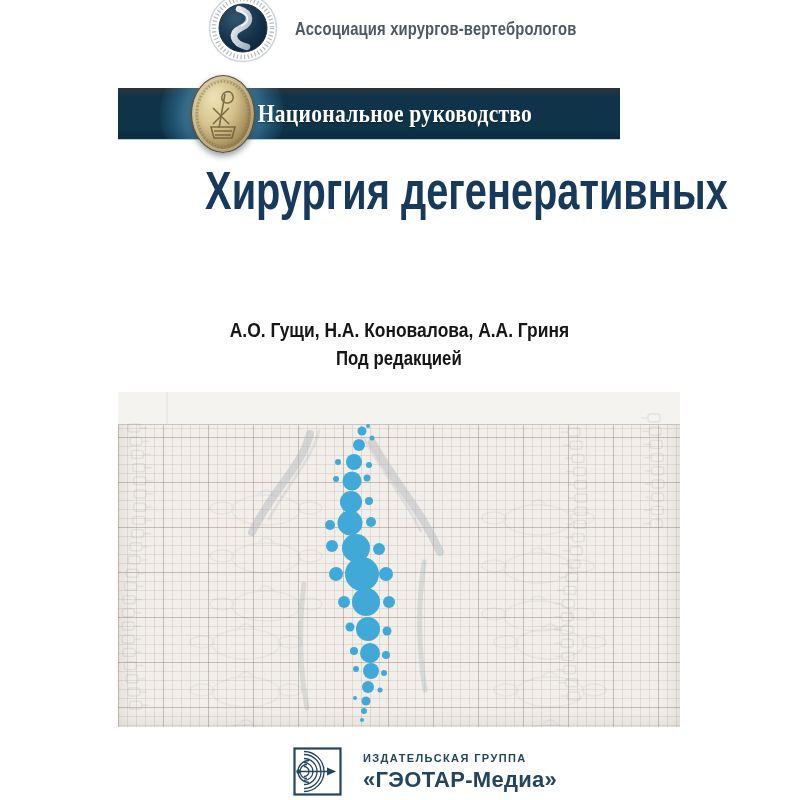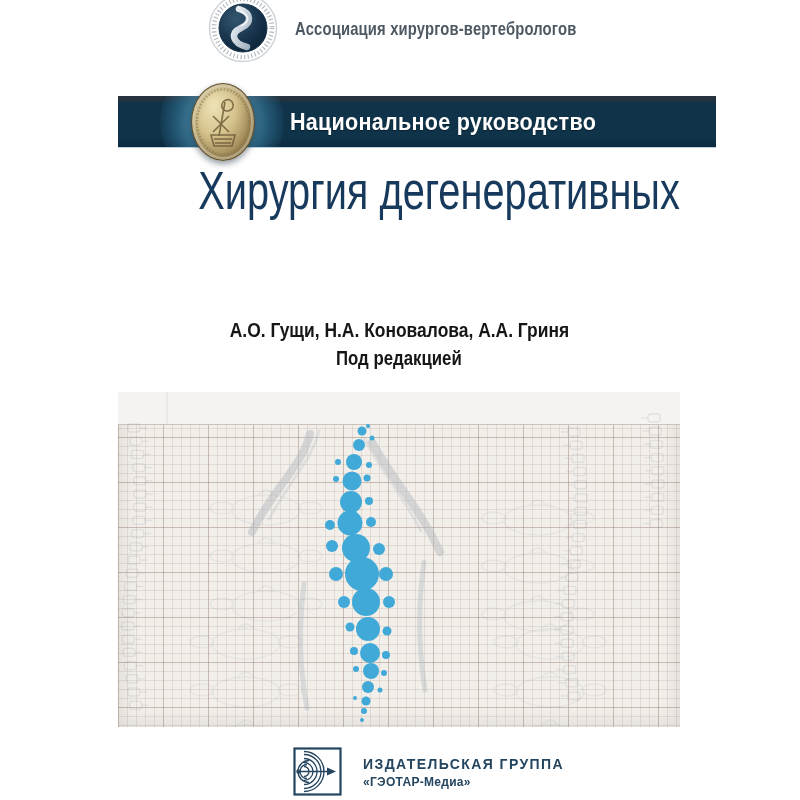--- a/index.html
+++ b/index.html
@@ -12,21 +12,21 @@
 
   
   .assoc{position:absolute;top:-8px;left:207px;display:flex;align-items:center;gap:16px;}
   .assoc-label{
     font-size:18.5px;font-weight:700;color:#4d5863;white-space:nowrap;
     display:inline-block;transform:scaleX(.8);transform-origin:left center;margin-top:2px;
     letter-spacing:.2px;
   }
 
   
-  .banner{position:absolute;left:118px;top:96px;width:598px;height:52px;}
+  .banner{position:absolute;left:118px;top:88px;width:502px;height:52px;font-family:Liberation Serif, serif;}
   .banner-bg{
     position:absolute;inset:0;overflow:hidden;
     background:linear-gradient(#26333f 0,#26333f 6%,#103349 14%,#0f3349 82%,#0b2a40 100%);
     border-bottom:1px solid #bccfdc;
   }
   .banner-glow{
     position:absolute;left:42px;top:-36px;width:124px;height:124px;border-radius:50%;
     background:radial-gradient(circle, rgba(126,196,224,.95) 0%, rgba(62,136,174,.45) 52%, rgba(15,51,73,0) 74%);
   }
   .banner-label-wrap{
@@ -43,21 +43,21 @@
     background:radial-gradient(ellipse at 35% 28%, #eee2b6 0%, #d6c48e 38%, #b29а64 60%, #9b8352 74%, #6e5a35 100%);
     background:radial-gradient(ellipse at 35% 28%, #eee2b6 0%, #d6c48e 38%, #9b8352 74%, #6e5a35 100%);
     border:1.5px solid #5f4e2c;
     box-shadow:inset 0 0 0 3px rgba(255,252,235,.35), inset 0 0 10px rgba(74,58,26,.55), 0 3px 6px rgba(10,30,45,.45);
   }
   .medal svg{position:absolute;inset:0;}
 
   
   .title{
     position:absolute;left:118px;top:156px;width:562px;text-align:center;
-    color:#16395c;font-weight:400;line-height:70px;
+    color:#16395c;font-weight:700;line-height:70px;
   }
   .title .line{display:inline-block;transform:scaleX(.75);font-size:53px;white-space:nowrap;letter-spacing:0;}
 
   
   .editors{
     position:absolute;left:118px;top:316px;width:562px;text-align:center;
     color:#161616;font-weight:700;line-height:27px;
   }
   .editors .intro{display:inline-block;transform:scaleX(.84);font-size:20px;white-space:nowrap;}
   .editors .names{display:inline-block;transform:scaleX(.83);font-size:21px;white-space:nowrap;}
@@ -78,22 +78,22 @@
     border-bottom:1px solid rgba(150,135,122,.45);
   }
   .illus .band::after{
     content:'';position:absolute;left:48px;top:0;bottom:0;width:2px;background:rgba(90,80,70,.06);
   }
   .illus svg{position:absolute;inset:0;}
 
   
   .pub{position:absolute;left:293px;top:747px;display:flex;align-items:center;gap:21px;}
   .pub-text{display:flex;flex-direction:column;justify-content:center;margin-top:2px;}
-  .pub-group{font-size:14px;font-weight:700;letter-spacing:1.4px;color:#24455f;white-space:nowrap;}
-  .pub-name{font-size:12px;font-weight:700;color:#24455f;margin-top:3px;white-space:nowrap;letter-spacing:.3px;}
+  .pub-group{font-size:11px;font-weight:700;letter-spacing:1.4px;color:#24455f;white-space:nowrap;}
+  .pub-name{font-size:22px;font-weight:700;color:#24455f;margin-top:3px;white-space:nowrap;letter-spacing:.3px;}
 </style>
 </head>
 <body>
 
 <div class="cover">
 
   <div class="assoc">
     <svg width="72" height="72" viewBox="0 0 72 72">
       <defs>
         <radialGradient id="gNavy" cx="35%" cy="30%" r="80%">

